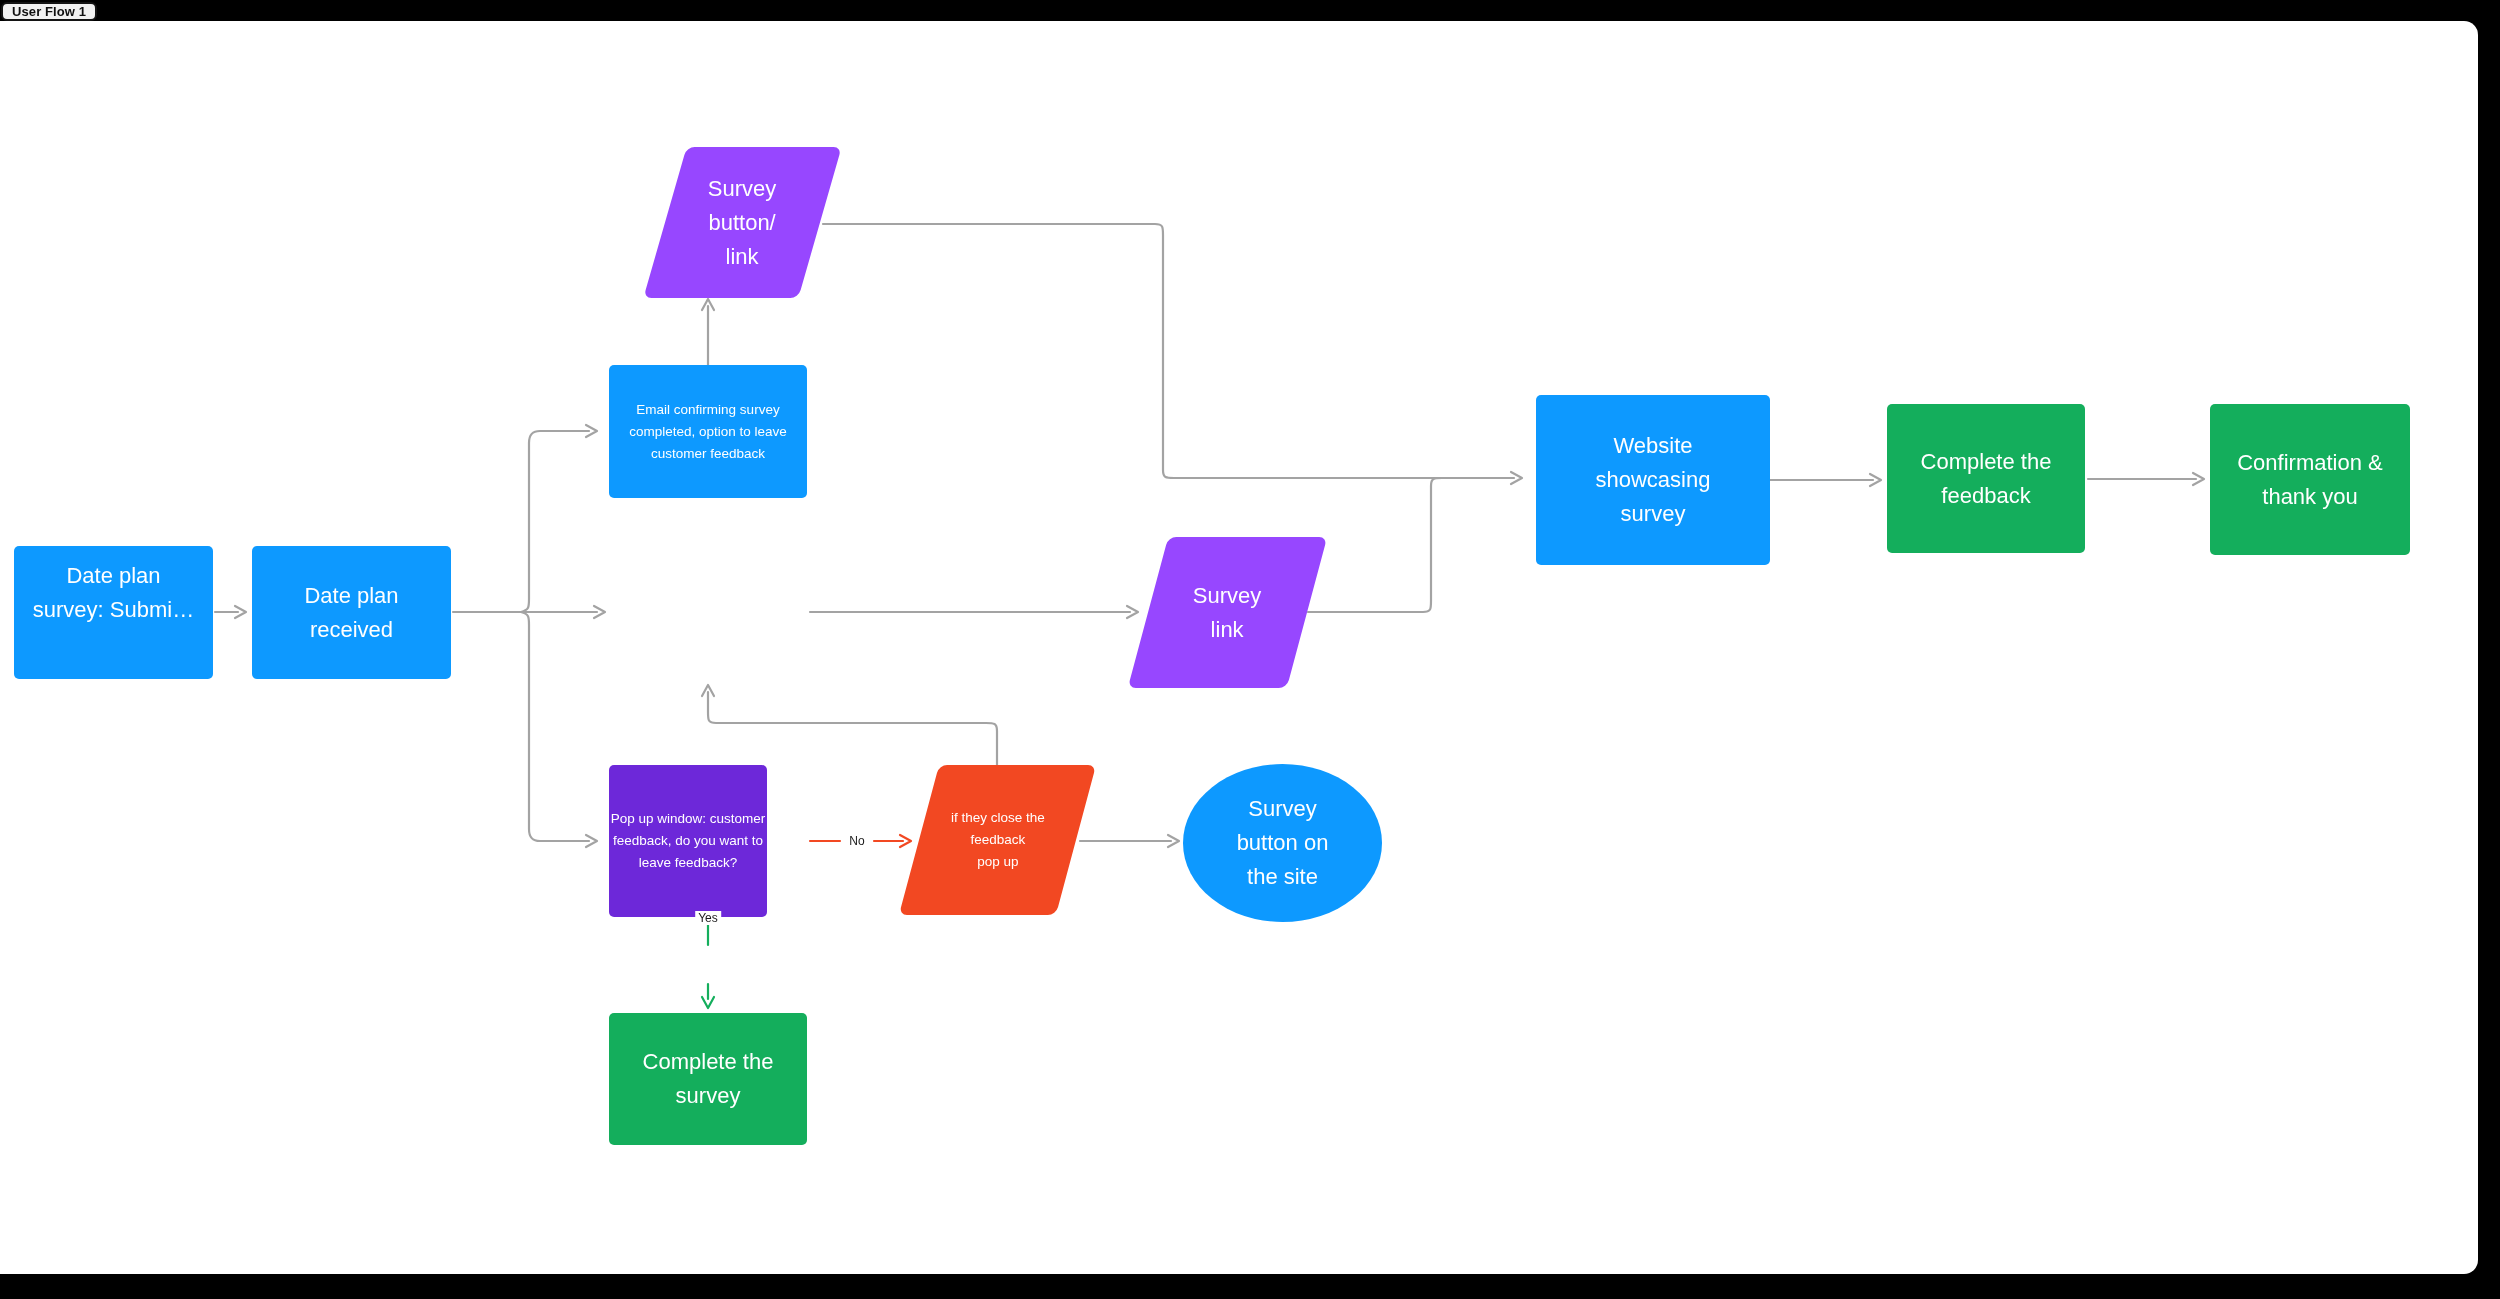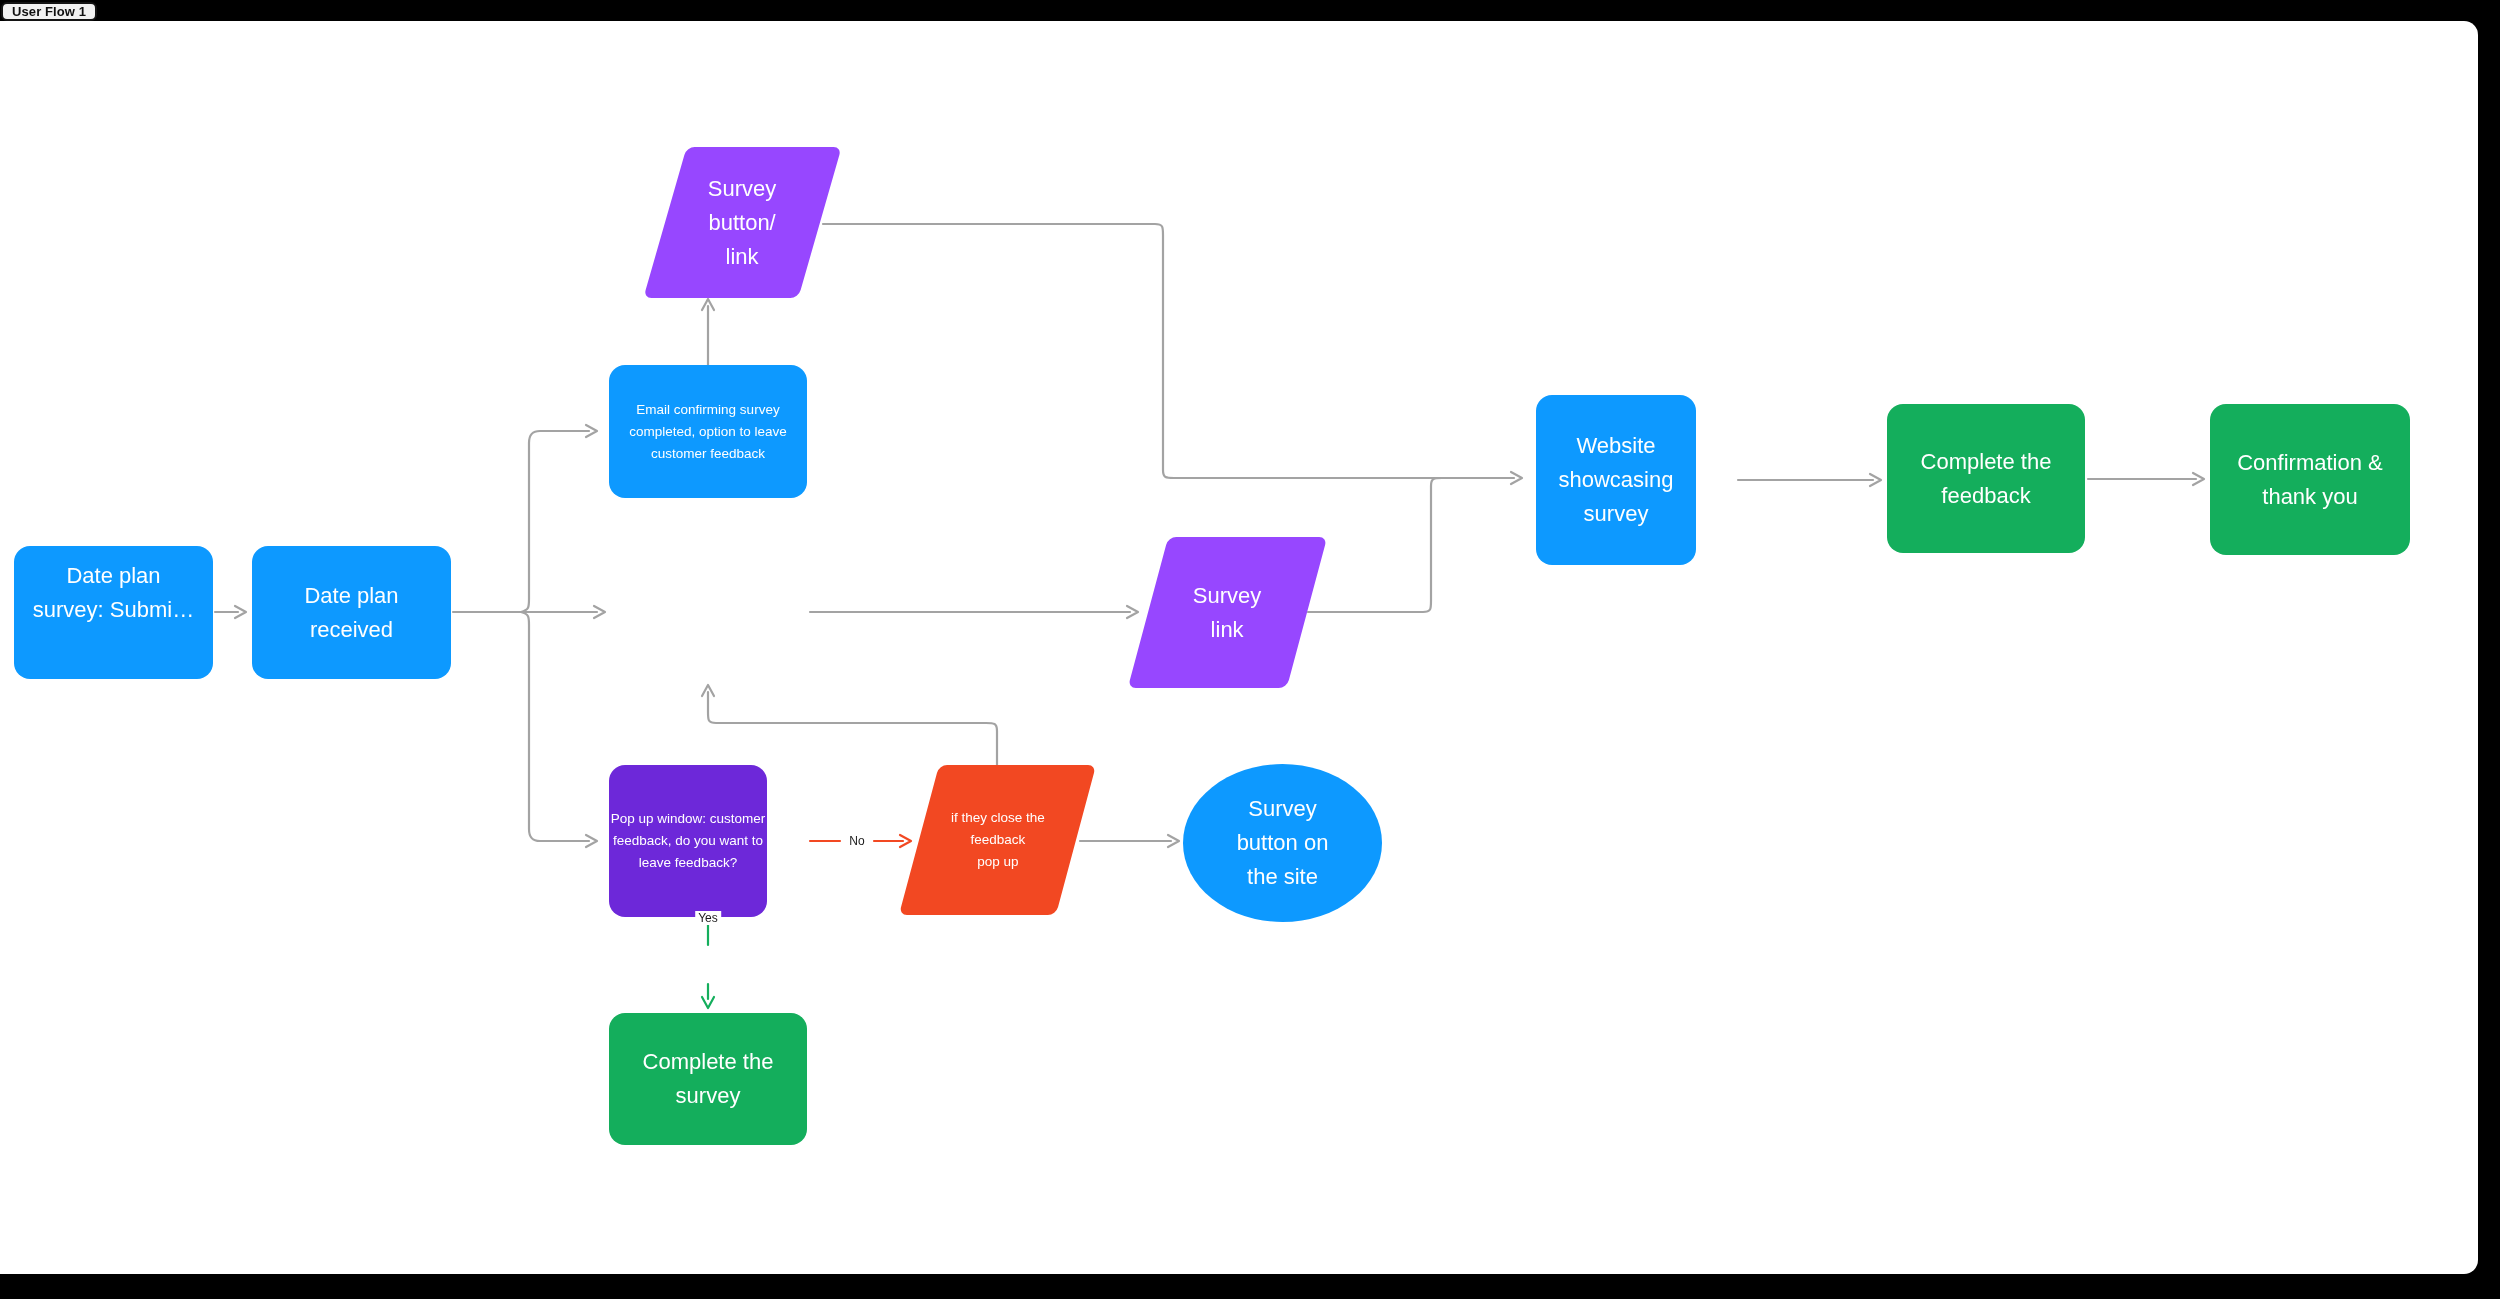--- a/index.html
+++ b/index.html
@@ -17,21 +17,21 @@
     background:#f2f2f2;border:2px solid #141414;border-radius:6px;
     display:flex;align-items:center;
     font-size:13px;font-weight:700;color:#111;letter-spacing:.1px;
     z-index:30;box-sizing:border-box;
   }
   .layer{position:absolute;left:0;top:0;width:2500px;height:1299px;}
   svg.connectors{position:absolute;left:0;top:0;}
   .node{
     position:absolute;display:flex;align-items:center;justify-content:center;
     color:#fff;text-align:center;white-space:pre-line;font-weight:500;
-    border-radius:16px;box-sizing:border-box;z-index:5;
+    border-radius:5px;box-sizing:border-box;z-index:5;
   }
   .node.big{font-size:22px;line-height:34px;}
   .node.small{font-size:13.5px;line-height:22px;}
   .node.top-align{align-items:flex-start;padding-top:13px;}
   .para{border-radius:8px;}
   .para .inner{display:block;}
   .skew16{transform:skewX(-16deg);}
   .skew16 .inner{transform:skewX(16deg);}
   .skew15{transform:skewX(-15deg);}
   .skew15 .inner{transform:skewX(15deg);}
@@ -162,21 +162,21 @@
     <span>Survey
 button on
 the site</span>
   </div>
 
   <div class="node big" style="left: 609px; top: 1013px; width: 198px; height: 132px; background-color: rgb(20, 174, 92);">
     <span>Complete the
 survey</span>
   </div>
 
-  <div class="node big" style="left: 1536px; top: 395px; width: 160px; height: 170px; background-color: rgb(13, 153, 255);">
+  <div class="node big" style="left: 1536px; top: 395px; width: 234px; height: 170px; background-color: rgb(13, 153, 255);">
     <span>Website
 showcasing
 survey</span>
   </div>
 
   <div class="node big" style="left: 1887px; top: 404px; width: 198px; height: 149px; background-color: rgb(20, 174, 92);">
     <span>Complete the
 feedback</span>
   </div>
 

